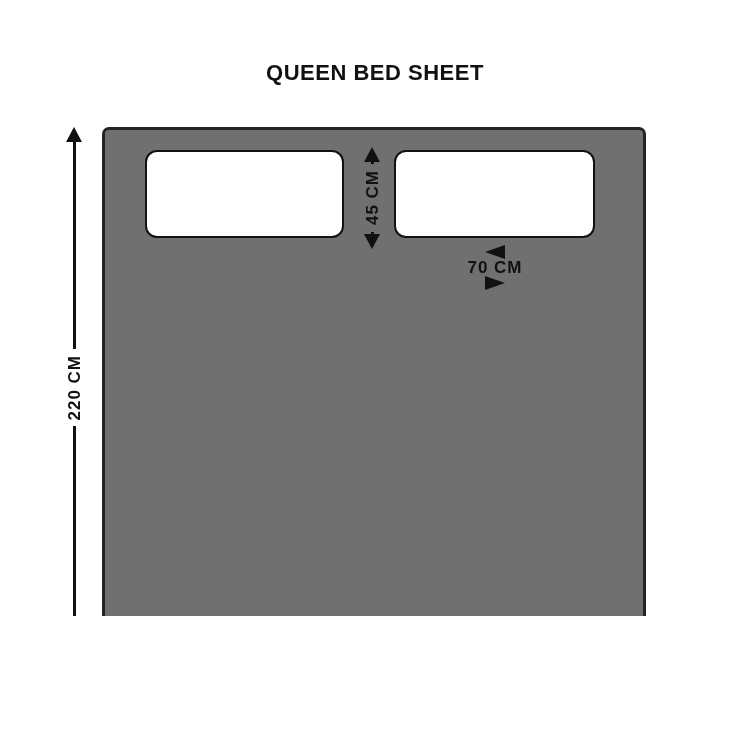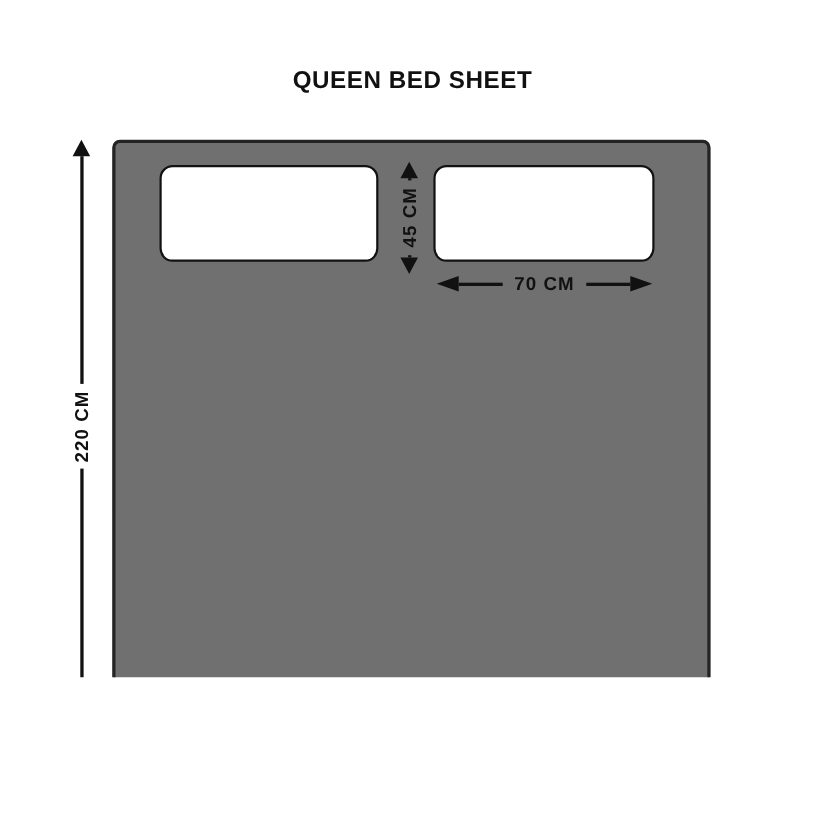--- a/index.html
+++ b/index.html
@@ -25,21 +25,21 @@
     position:absolute; top:150px; height:88px;
     background:var(--pillow-fill, #ffffff);
     border:2px solid var(--pillow-border, #121212);
     border-radius:12px; box-sizing:border-box;
   }
   .pillow-left  { left:145px; width:199px; }
   .pillow-right { left:394px; width:201px; }
 
   .dim { position:absolute; display:flex; }
   .dim-v { flex-direction:column; align-items:center; }
-  .dim-h {    align-items:center; }
+  .dim-h { flex-direction:column;    align-items:center; }
 
   .dim-sheet-height  { left:59px;  top:127px; width:30px;  height:521px; }
   .dim-sheet-width   { left:98px;  top:664px; width:552px; height:28px;  }
   .dim-pillow-height { left:357px; top:147px; width:30px;  height:102px; }
   .dim-pillow-width  { left:397px; top:245px; width:196px; height:26px;  }
 
   .vline { width:3px;  flex:1; background:var(--ink, #111); }
   .hline { height:3px; flex:1; background:var(--ink, #111); }
 
   .dim-label {

